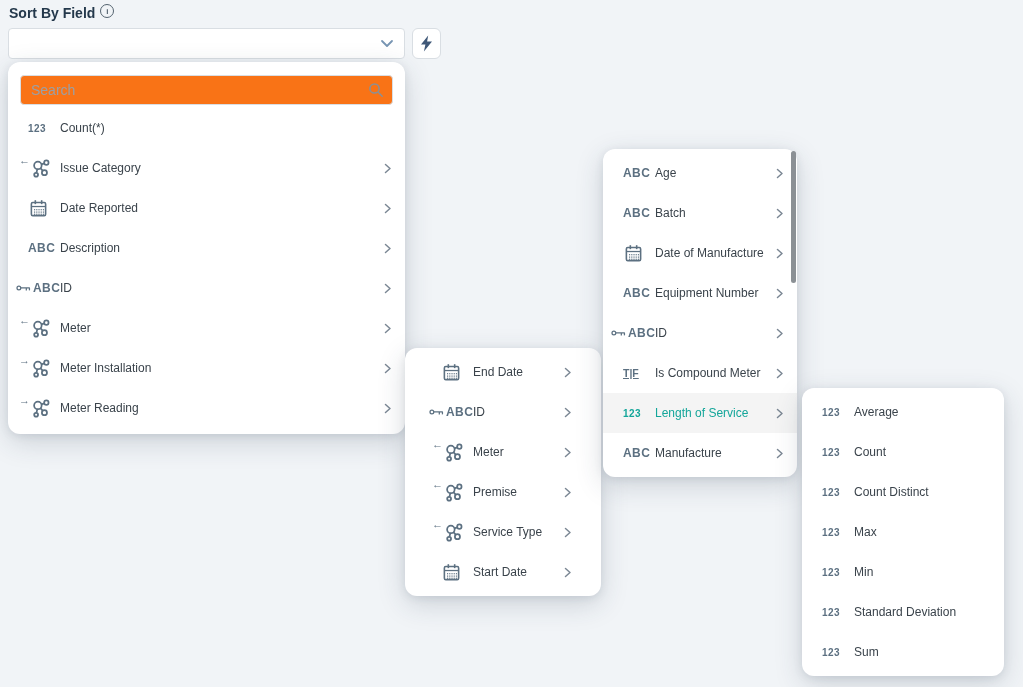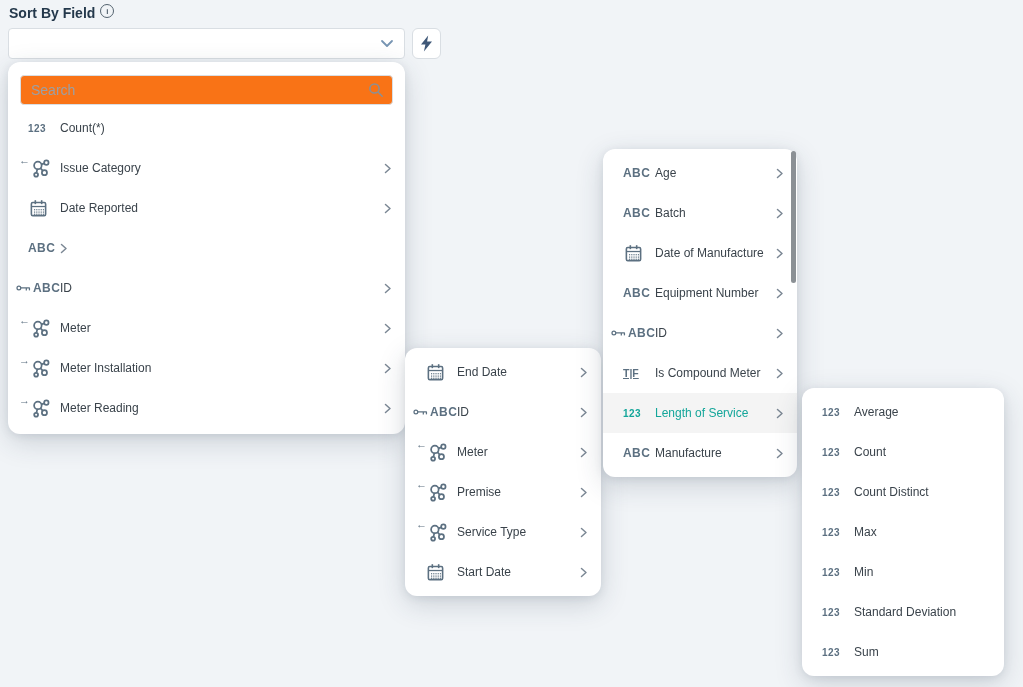--- a/index.html
+++ b/index.html
@@ -35,21 +35,21 @@
     cursor:pointer;padding:0;
   }
 
   
   .panel{
     position:absolute;background:#fff;border-radius:12px;
     box-shadow:0 8px 28px rgba(40,55,75,.18),0 2px 8px rgba(40,55,75,.10);
     box-sizing:border-box;
   }
   #panel-main{left:8px;top:62px;width:397px;padding:13px 0 6px 0;}
-  #panel-installation{left:405px;top:348px;width:196px;padding:4px 0;}
+  #panel-installation{left:405px;top:348px;width:196px;padding:4px 16px;}
   #panel-meter{left:603px;top:149px;width:194px;padding:4px 0;}
   #panel-agg{left:802px;top:388px;width:202px;padding:4px 0;}
 
   .search-wrap{position:relative;margin:0 12px 3px 12px;}
   .search-input{
     width:100%;height:30px;box-sizing:border-box;
     border:1px solid #d9dee3;border-radius:4px;background:#f97316;
     padding:0 32px 0 10px;font-size:14px;color:#3a434b;
     font-family:"Liberation Sans","DejaVu Sans",sans-serif;outline:none;
   }
@@ -185,20 +185,21 @@
           <span class="sub-arrow">
             <svg width="11" height="11" viewBox="0 0 11 11">
               <path d="M3.5 1.5 L8 5.5 L3.5 9.5" fill="none" stroke="#7b8794" stroke-width="1.5" stroke-linecap="round" stroke-linejoin="round"></path>
             </svg>
           </span>
         </div>
         <div class="row">
           <span class="ico-box">
             <span class="tico abc">ABC</span>
           </span>
+          <span class="lbl">Description</span>
           <span class="sub-arrow">
             <svg width="11" height="11" viewBox="0 0 11 11">
               <path d="M3.5 1.5 L8 5.5 L3.5 9.5" fill="none" stroke="#7b8794" stroke-width="1.5" stroke-linecap="round" stroke-linejoin="round"></path>
             </svg>
           </span>
         </div>
         <div class="row">
           <span class="ico-box">
             <span class="keyw">
               <span style="display:inline-flex;">

